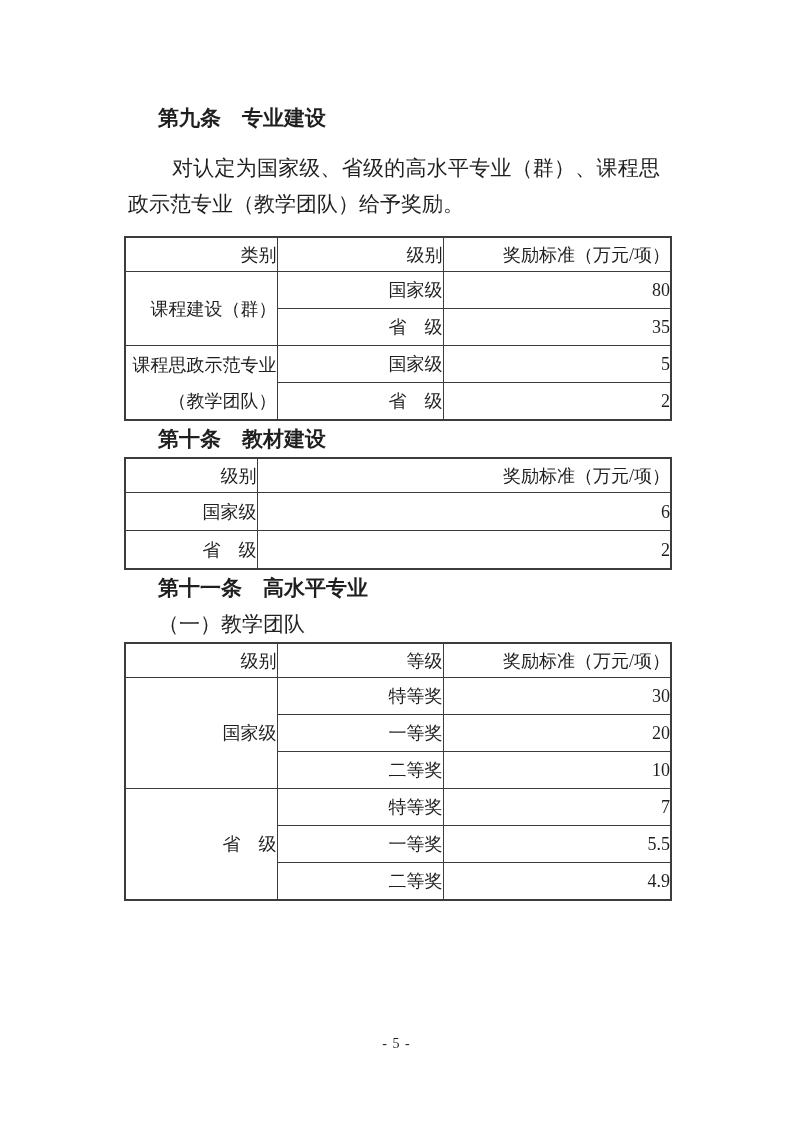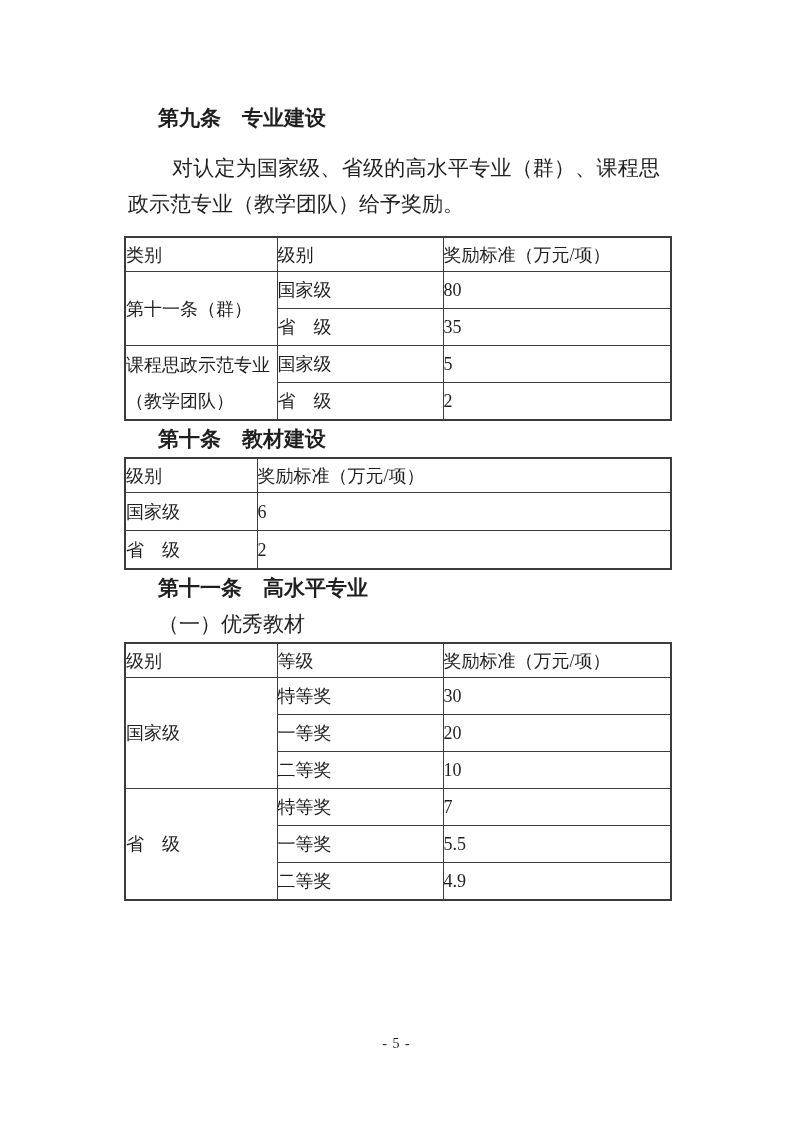--- a/index.html
+++ b/index.html
@@ -43,21 +43,21 @@
   }
   table.tbl {
     border-collapse: collapse;
     table-layout: fixed;
     width: 546px;
     margin-left: 10px;
     border: 2px solid #3c3c3c;
   }
   table.tbl th, table.tbl td {
     border: 1px solid #3c3c3c;
-    text-align: left;
+    text-align: right;
     vertical-align: middle;
     font-weight: normal;
     font-size: 18px;
     line-height: 36px;
     padding: 0;
     overflow: hidden;
   }
   table.tbl th { height: 33px; line-height: 24px; }
   table.t1 td { height: 36px; }
   table.t2 td { height: 37px; }
@@ -91,21 +91,21 @@
         </colgroup>
       <thead>
         <tr>
           <th>类别</th>
           <th>级别</th>
           <th>奖励标准（万元/项）</th>
         </tr>
       </thead>
       <tbody>
         <tr>
-          <td rowspan="2">第十一条（群）</td>
+          <td rowspan="2">课程建设（群）</td>
           <td>国家级</td>
           <td class="num">80</td>
         </tr>
         <tr>
           <td>省　级</td>
           <td class="num">35</td>
         </tr>
         <tr>
           <td rowspan="2">课程思政示范专业（教学团队）</td>
           <td>国家级</td>
@@ -137,21 +137,21 @@
           <td class="num">6</td>
         </tr>
         <tr>
           <td>省　级</td>
           <td class="num">2</td>
         </tr>
       </tbody>
     </table>
 
     <h2 class="heading">第十一条　高水平专业</h2>
-    <p class="subheading">（一）优秀教材</p>
+    <p class="subheading">（一）教学团队</p>
 
     <table class="tbl t3">
       <colgroup>
           <col style="width:152px">
           <col style="width:166px">
           <col style="width:228px">
         </colgroup>
       <thead>
         <tr>
           <th>级别</th>

